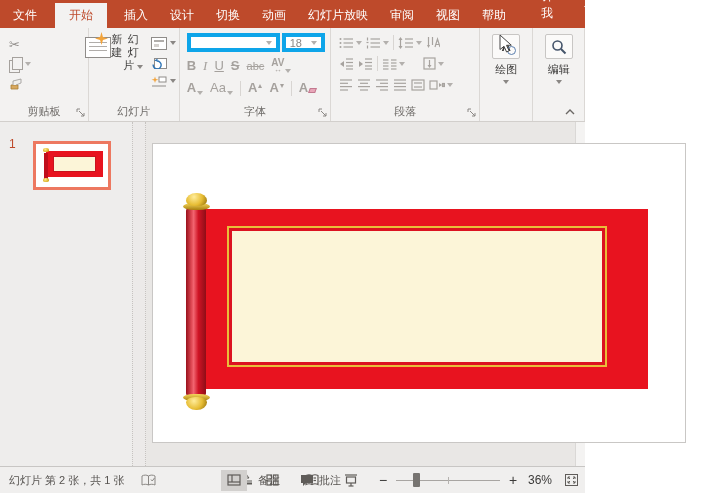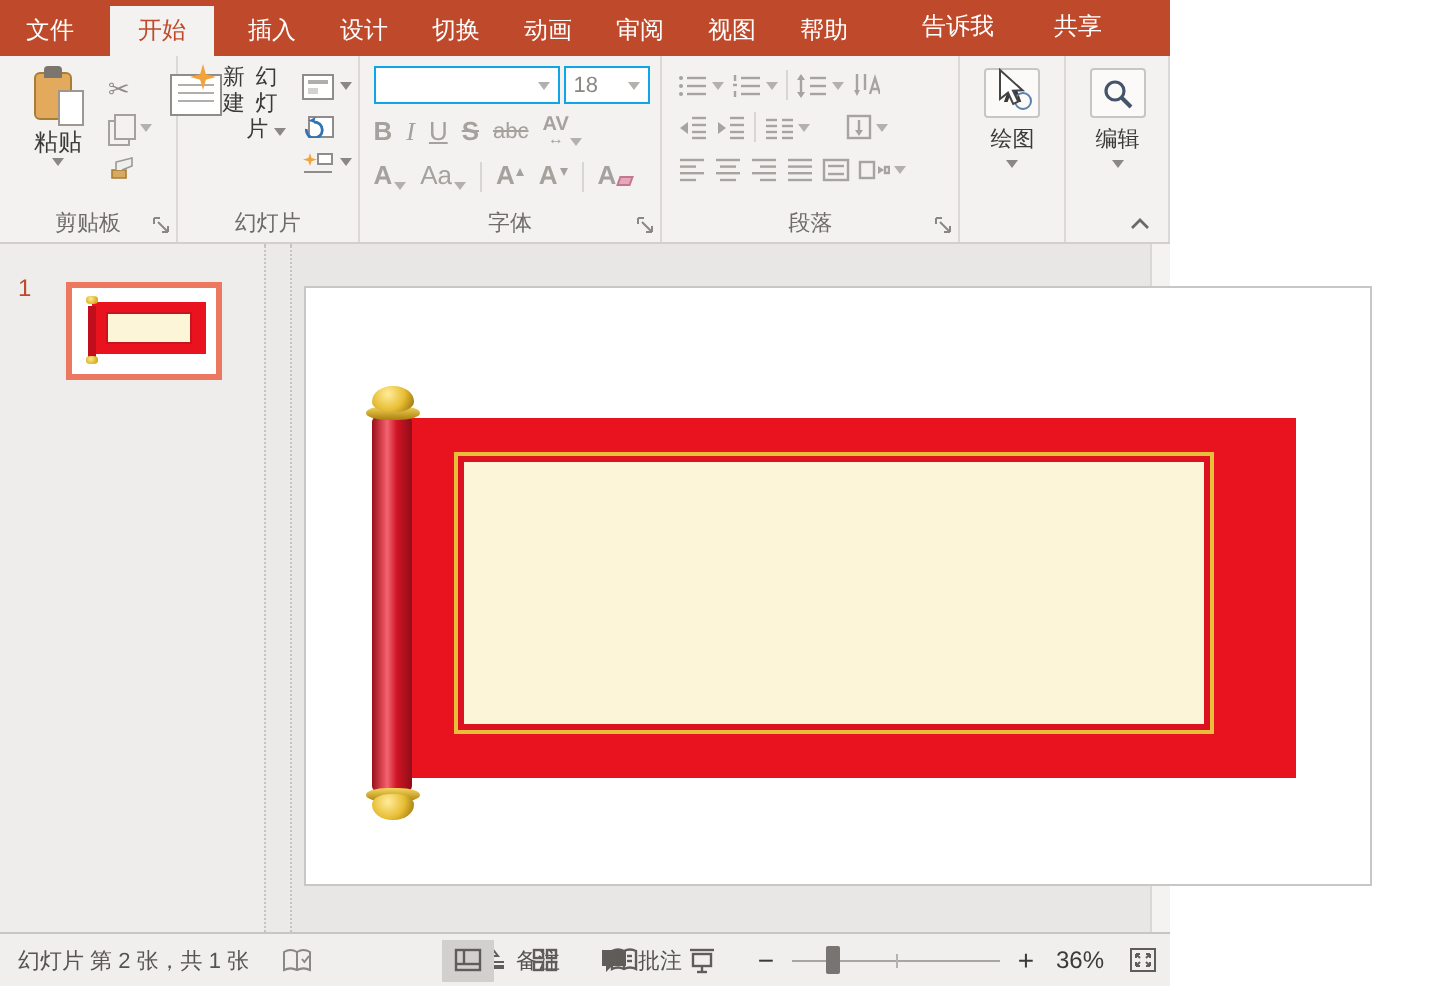--- a/index.html
+++ b/index.html
@@ -51,21 +51,21 @@
   .ns-page i { position:absolute; left:3px; right:3px; height:1px; background:#b0adaa; }
   .ns-label { font-size:11px; line-height:13px; color:#3b3a39; text-align:center; }
   .slides-col { display:flex; flex-direction:column; gap:5px; padding-top:3px; }
   .sm-ic { width:16px; height:13px; border:1px solid #8f8c89; background:#fff; position:relative; }
   .sm-ic.layout::before { content:""; position:absolute; left:2px; top:2px; right:2px; height:2px; background:#b0adaa; }
   .sm-ic.layout::after { content:""; position:absolute; left:2px; top:6px; width:5px; bottom:2px; background:#d4d1ce; }
 
   
   .g-font .content { padding:5px 4px 0 7px; }
   .combo-row { display:flex; gap:2px; }
-  .combo { height:19px; background:#fff; border:1px solid #0ea5e9; display:flex; align-items:center; padding:0 4px; font-size:11px; color:#8a8784; }
+  .combo { height:19px; background:#fff; border:4px solid #0ea5e9; display:flex; align-items:center; padding:0 4px; font-size:11px; color:#8a8784; }
   .combo .dd { margin-left:auto; }
   .combo.name { width:93px; } .combo.size { width:43px; }
   .font-row { display:flex; align-items:center; gap:7px; margin-top:6px; height:16px; }
   .fbtn { color:#a5a19d; font-size:13px; line-height:14px; display:inline-flex; align-items:flex-end; gap:1px; }
   .fbtn .b { font-weight:bold; } .fbtn .i { font-style:italic; font-family:"Liberation Serif","DejaVu Serif",serif; }
   .fbtn .u { text-decoration:underline; } .fbtn .s { text-decoration:line-through; }
   .fbtn .abc { font-size:11px; text-decoration:line-through; }
   .av-stack { display:inline-flex; flex-direction:column; align-items:center; line-height:8px;text-align:right; }
   .av-stack .av { font-size:10px; font-weight:bold; } .av-stack .arr { font-size:8px; line-height:6px; }
   .tri-up { width:0;height:0;border-left:2.5px solid transparent;border-right:2.5px solid transparent;border-bottom:4px solid #a5a19d; margin-bottom:7px;}
@@ -137,20 +137,21 @@
 
 <div id="app">
 
   <div class="tabbar">
     <div class="tab file">文件</div>
     <div class="tab active">开始</div>
     <div class="tab">插入</div>
     <div class="tab">设计</div>
     <div class="tab">切换</div>
     <div class="tab">动画</div>
+    <div class="tab">幻灯片放映</div>
     <div class="tab">审阅</div>
     <div class="tab">视图</div>
     <div class="tab">帮助</div>
     <div class="tab-right">
       <div class="tr-item">
         <svg width="13" height="16" viewBox="0 0 13 16">
           <circle cx="6.5" cy="6" r="4.4" stroke="#fff" stroke-width="1.2" fill="none"></circle>
           <line x1="4.6" y1="12" x2="8.4" y2="12" stroke="#fff" stroke-width="1.2"></line>
           <line x1="5.2" y1="14" x2="7.8" y2="14" stroke="#fff" stroke-width="1.2"></line>
         </svg>
@@ -165,29 +166,20 @@
         </svg>
         <span>共享</span>
       </div>
     </div>
   </div>
 
   <div class="ribbon">
 
     <div class="rgroup g-clipboard">
       <div class="content">
-        <div class="paste-btn">
-          <span class="clip-ic">
-            <span class="clip-board"></span>
-              <span class="clip-clip"></span>
-              <span class="clip-paper"></span>
-          </span>
-          <span class="paste-label">粘贴</span>
-          <span class="dd"></span>
-        </div>
         <div class="mini-col">
           <div class="mini-row">
             <span class="cut-glyph">✂</span>
           </div>
           <div class="mini-row">
             <span class="copy-ic"></span>
             <span class="dd dis"></span>
           </div>
           <div class="mini-row">
             <svg width="14" height="13" viewBox="0 0 14 13">

